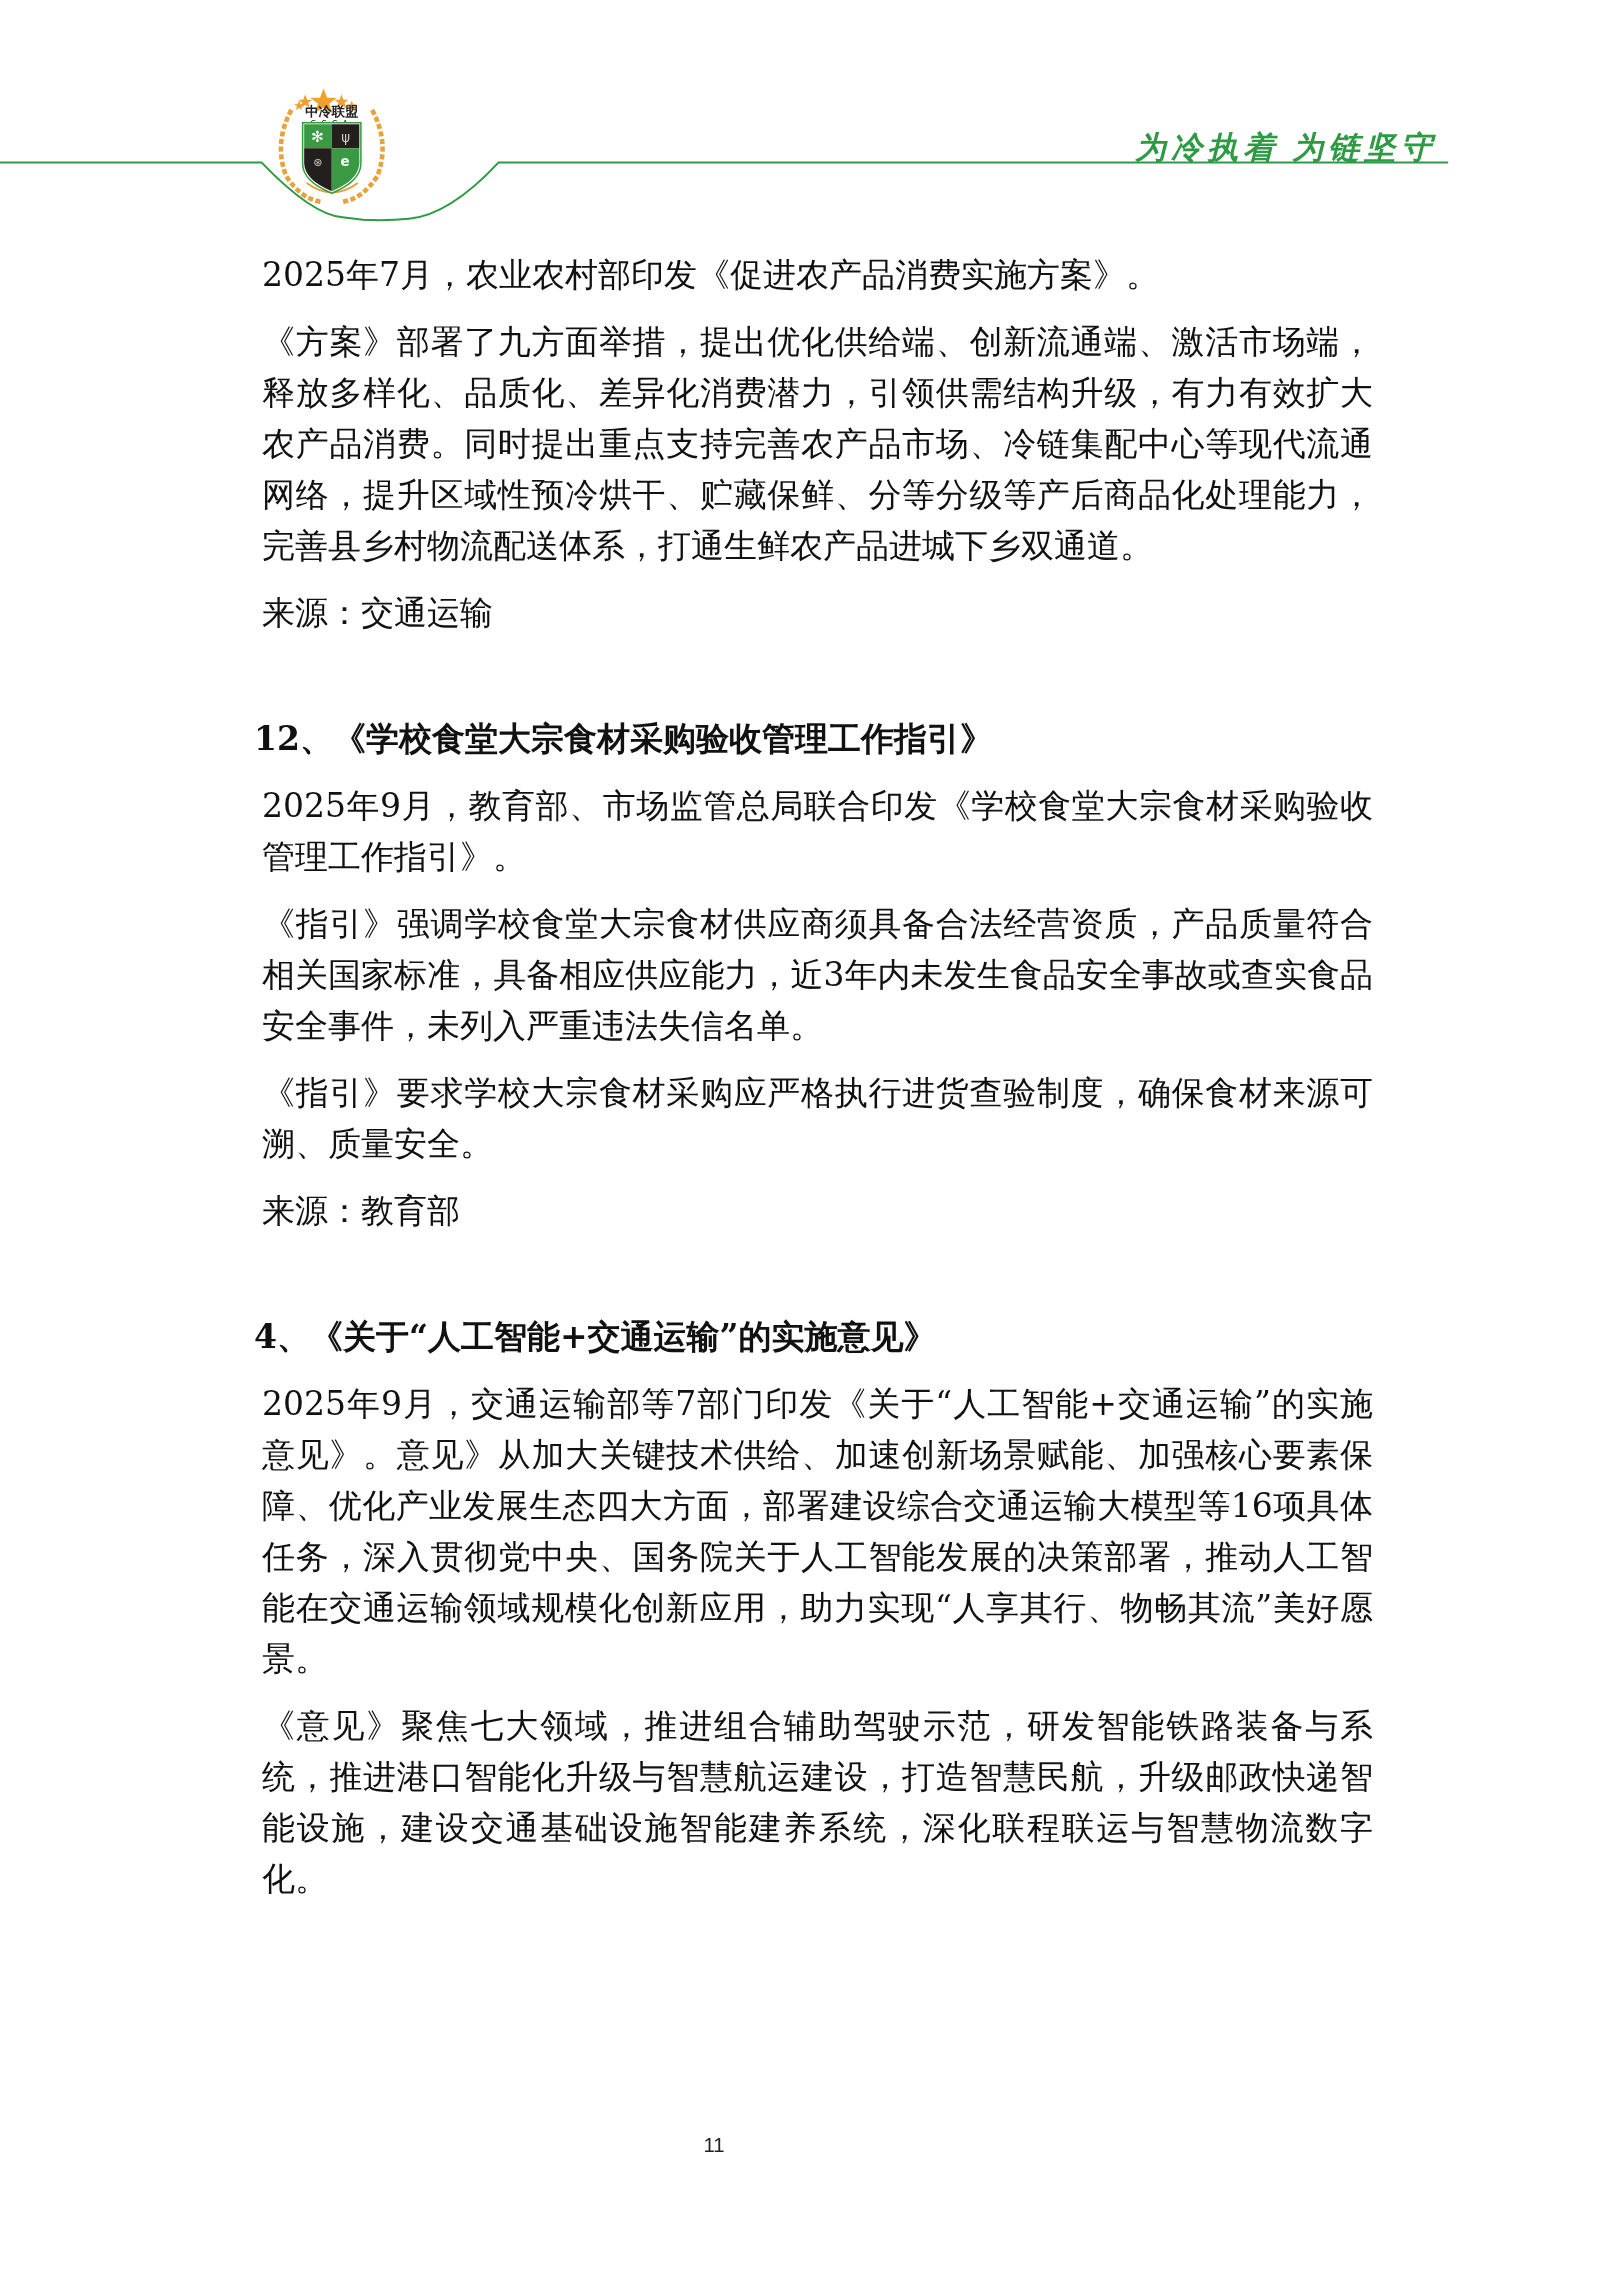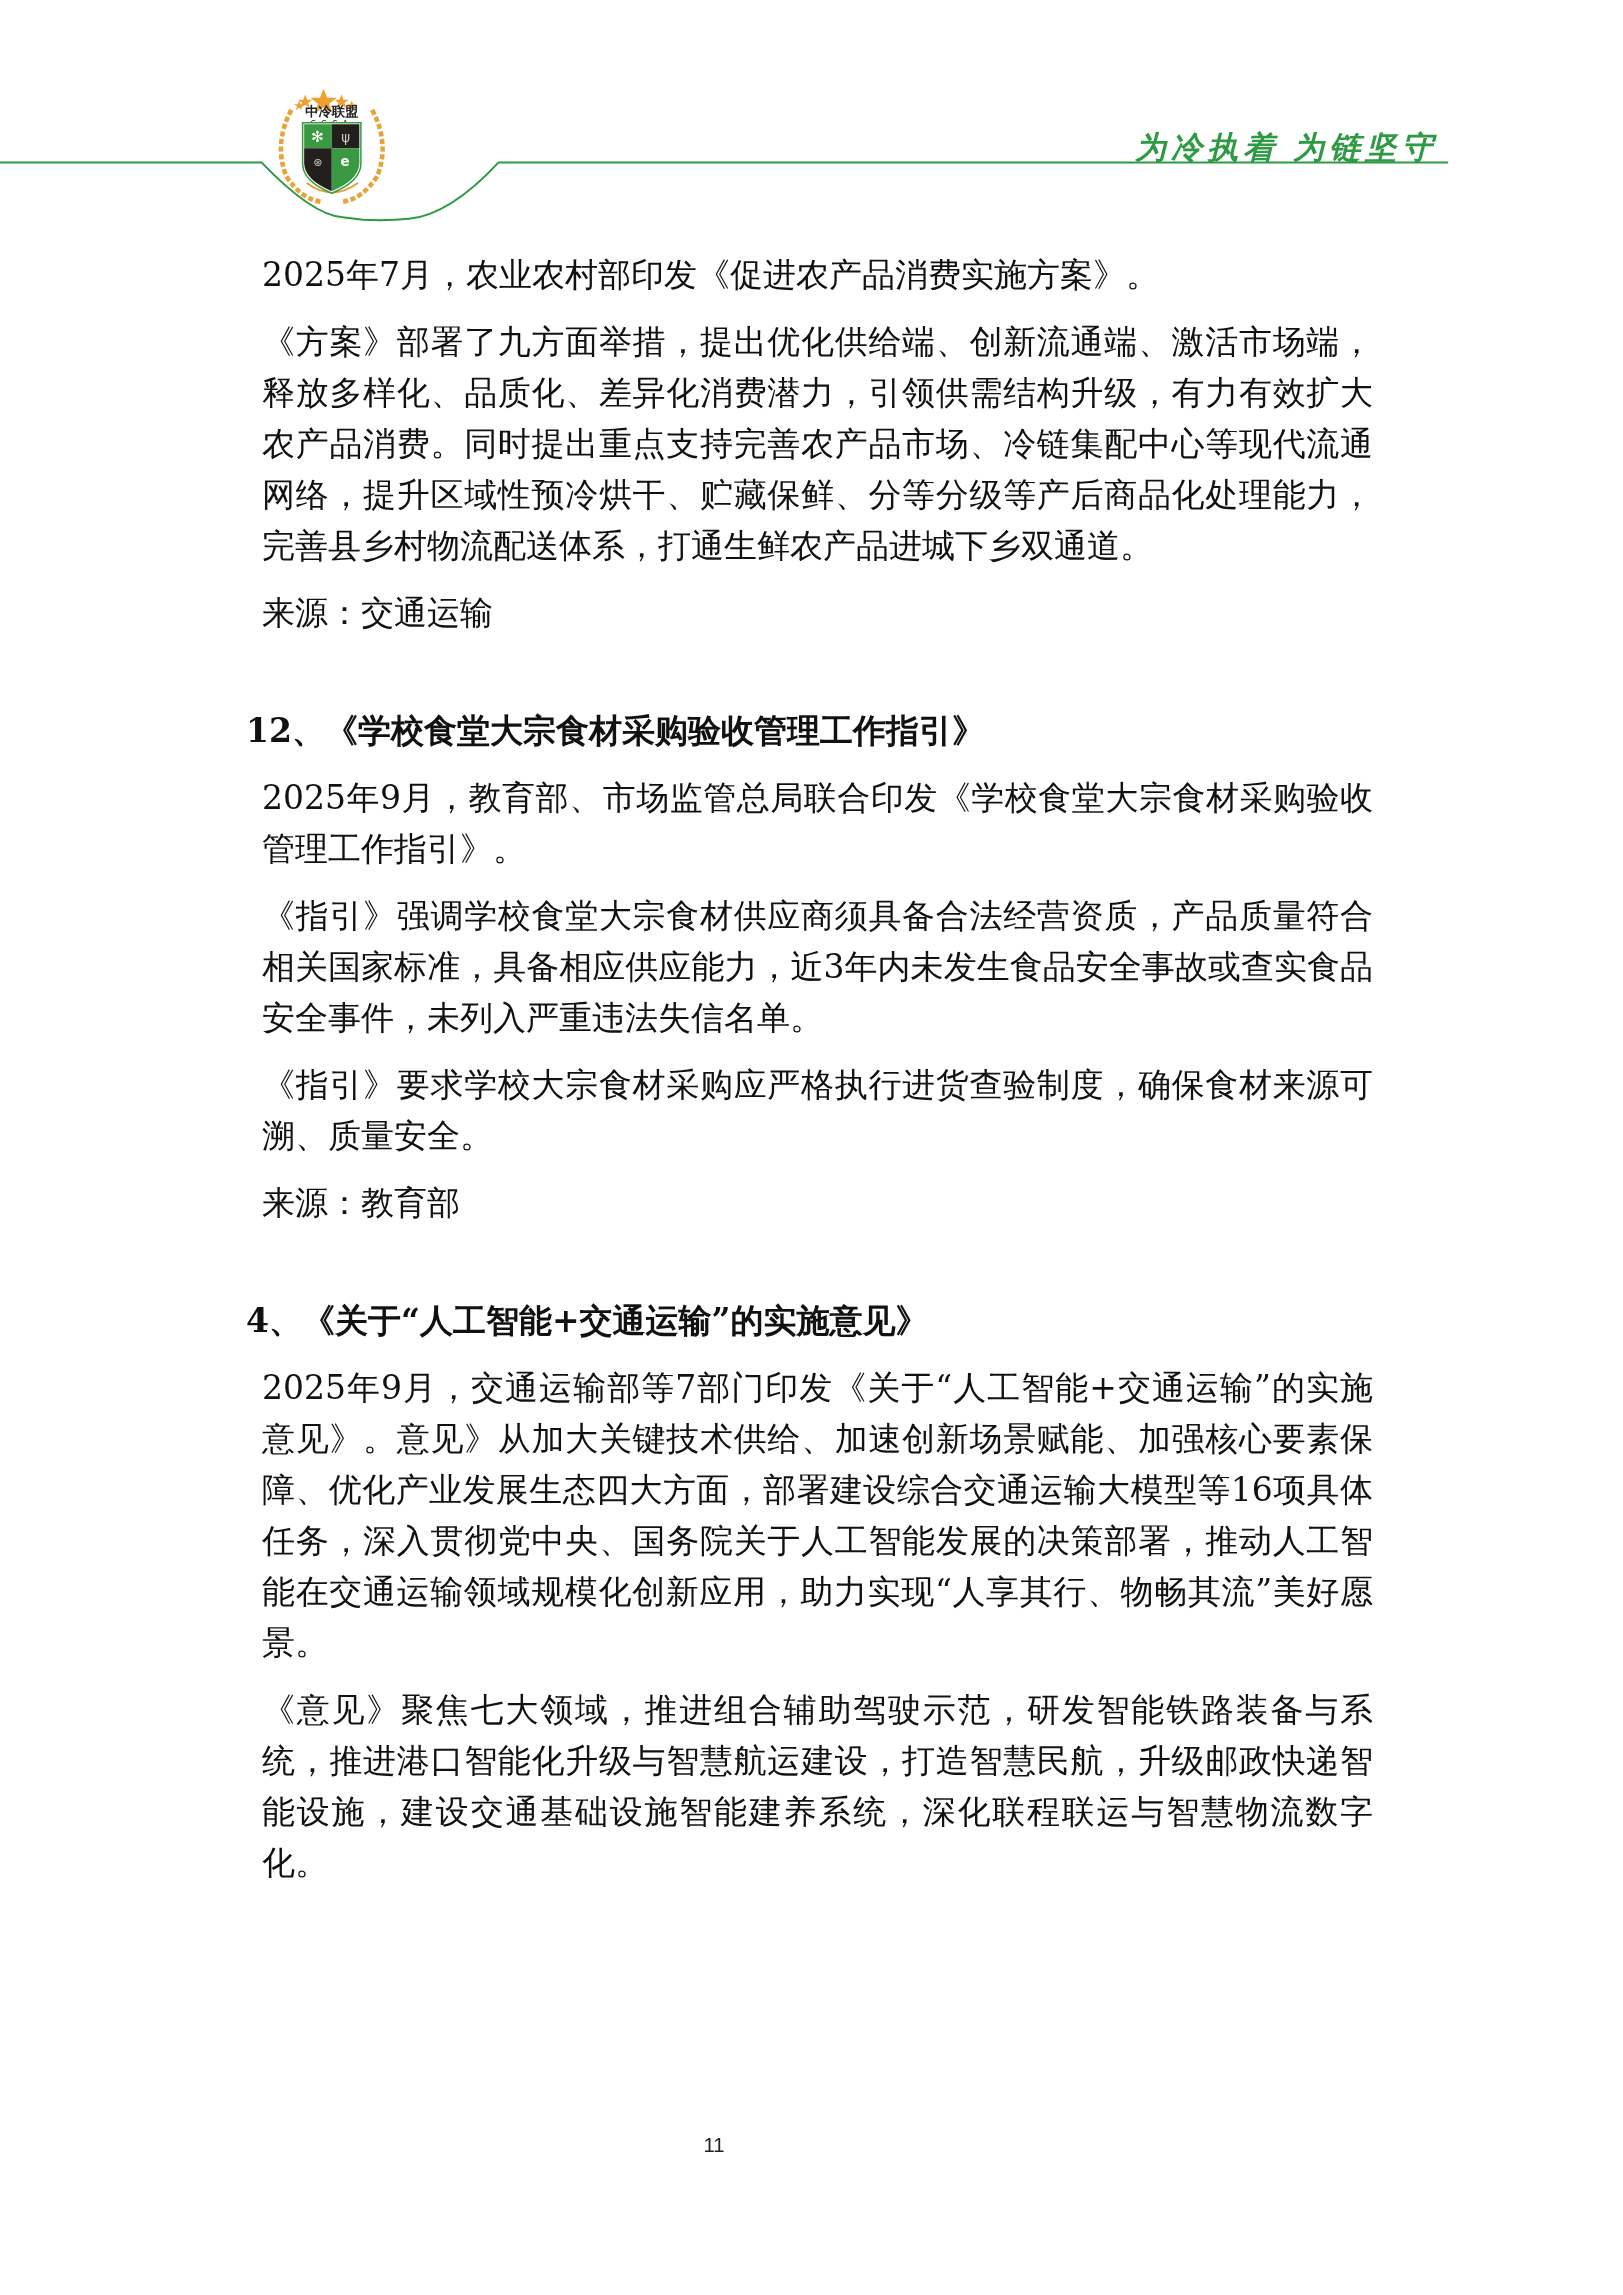--- a/index.html
+++ b/index.html
@@ -2,25 +2,25 @@
 <html style="font-size:8.2px"><head>
 <meta charset="utf-8">
 <style>
   html, body { margin: 0; padding: 0; background: #ffffff; }
   body { width: 1623px; height: 2295px; position: relative; overflow: hidden;
          font-family: "DejaVu Serif", "Liberation Serif", serif; color: #111; }
   .header { position: absolute; left: 0; top: 0; width: 1590px; height: 225px; }
   .header svg { position: absolute; left: 0; top: 0; }
   .slogan { position: absolute; left: 1135px; top: 127px; font-size: 31px; color: #2e9a44;
             font-weight: bold; letter-spacing: 5.1px; font-style: italic;
-            font-family: Liberation Sans, sans-serif; white-space: nowrap; text-align: right; }
+            font-family: Liberation Serif, serif; white-space: nowrap; text-align: right; }
   .content { position: absolute; left: 246px; top: 233px; width: 1143px;
              font-size: 33px; line-height: 51px; }
   .p { margin: 16px; text-align: justify; text-align-last: left; word-break: break-all; }
-  .h { margin: 0; font-weight: bold; }
+  .h { margin: 8px; font-weight: bold; }
   .gap { height: 51px; }
   .gap-big { height: 153px; }
   .pagenum { position: absolute; left: 0; width: 1428px; top: 2134px; text-align: center;
              font-size: 20.4px; font-family: "Liberation Sans", sans-serif; color: #222; }
 </style>
 </head>
 <body>
 
 <div class="header">
   <svg width="1623" height="225" viewBox="0 0 3175 440">

